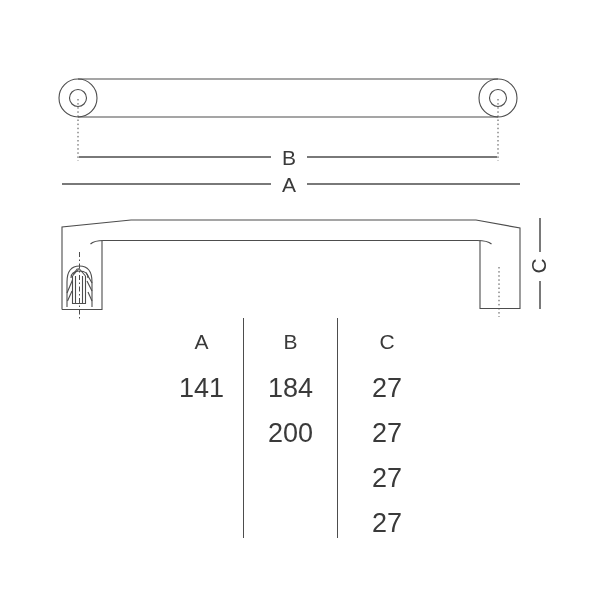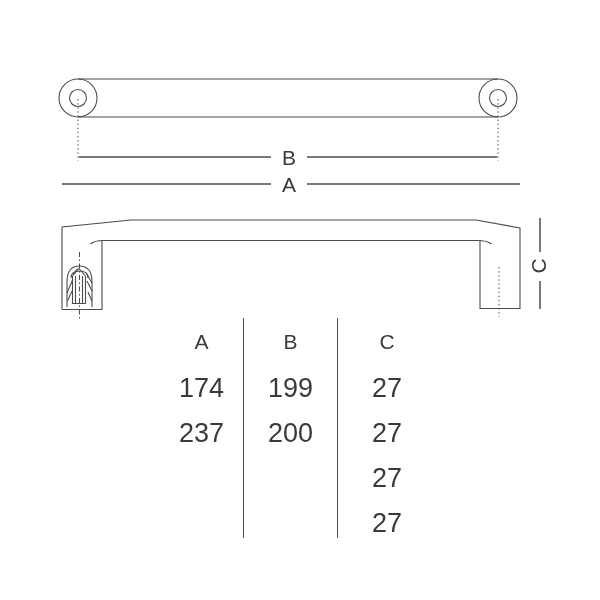--- a/index.html
+++ b/index.html
@@ -86,26 +86,25 @@
     <g>
       <line class="ln-dim" x1="540" y1="218" x2="540" y2="252"></line>
       <line class="ln-dim" x1="540" y1="281" x2="540" y2="309"></line>
       <text class="dim-text" x="538" y="274" text-anchor="middle" transform="rotate(-90 538 266)">C</text>
     </g>
   </svg>
 
   <div class="dim-table">
     <div class="col col-a">
       <div class="th">A</div>
-      <div class="td">174</div>
-      <div class="td">237</div>
+      <div class="td">141</div>
     </div>
     <div class="col col-b">
       <div class="th">B</div>
-      <div class="td">199</div>
+      <div class="td">184</div>
       <div class="td">200</div>
     </div>
     <div class="col col-c">
       <div class="th">C</div>
       <div class="td">27</div>
       <div class="td">27</div>
       <div class="td">27</div>
       <div class="td">27</div>
     </div>
   </div>

